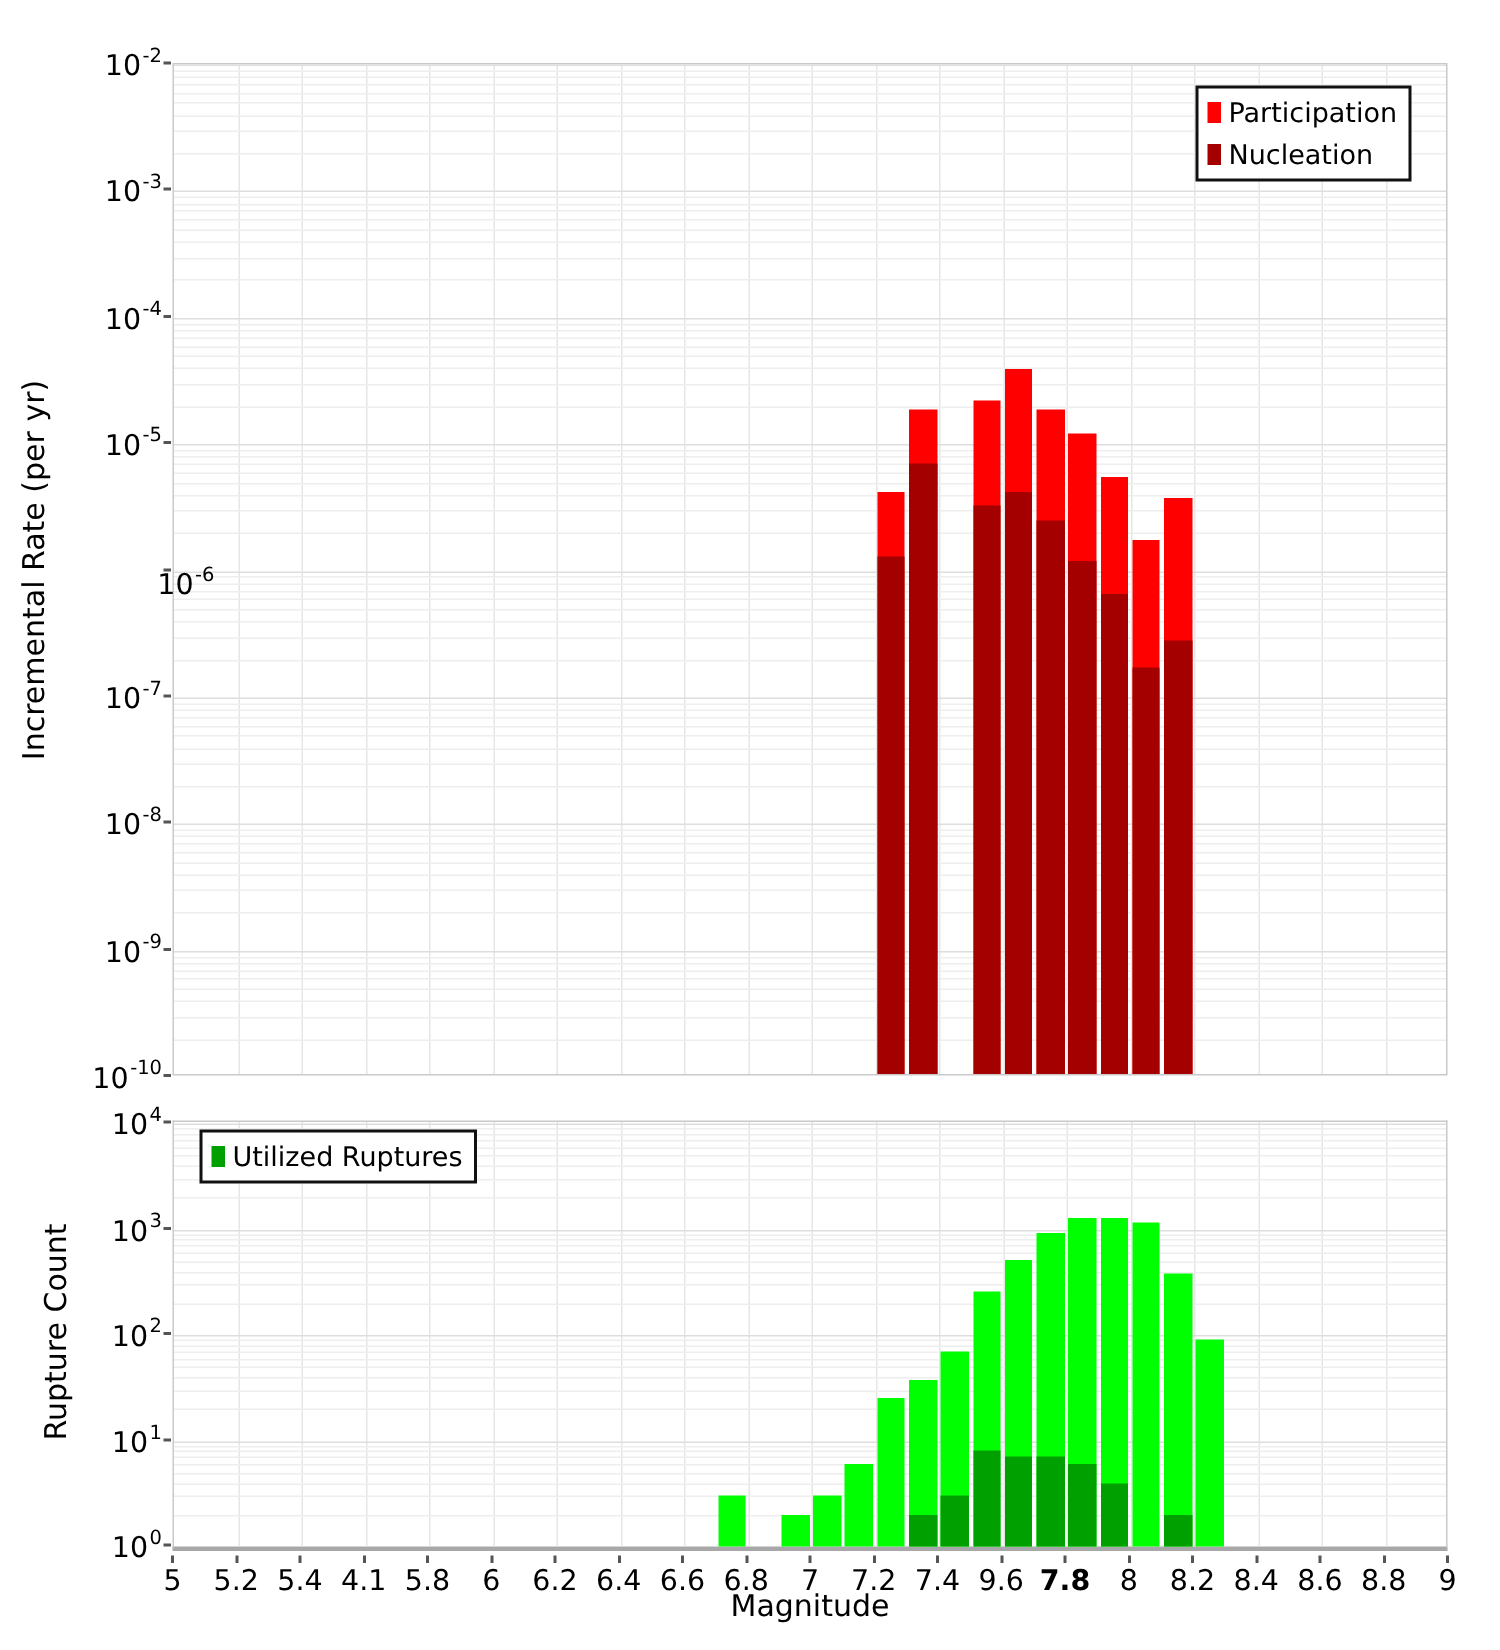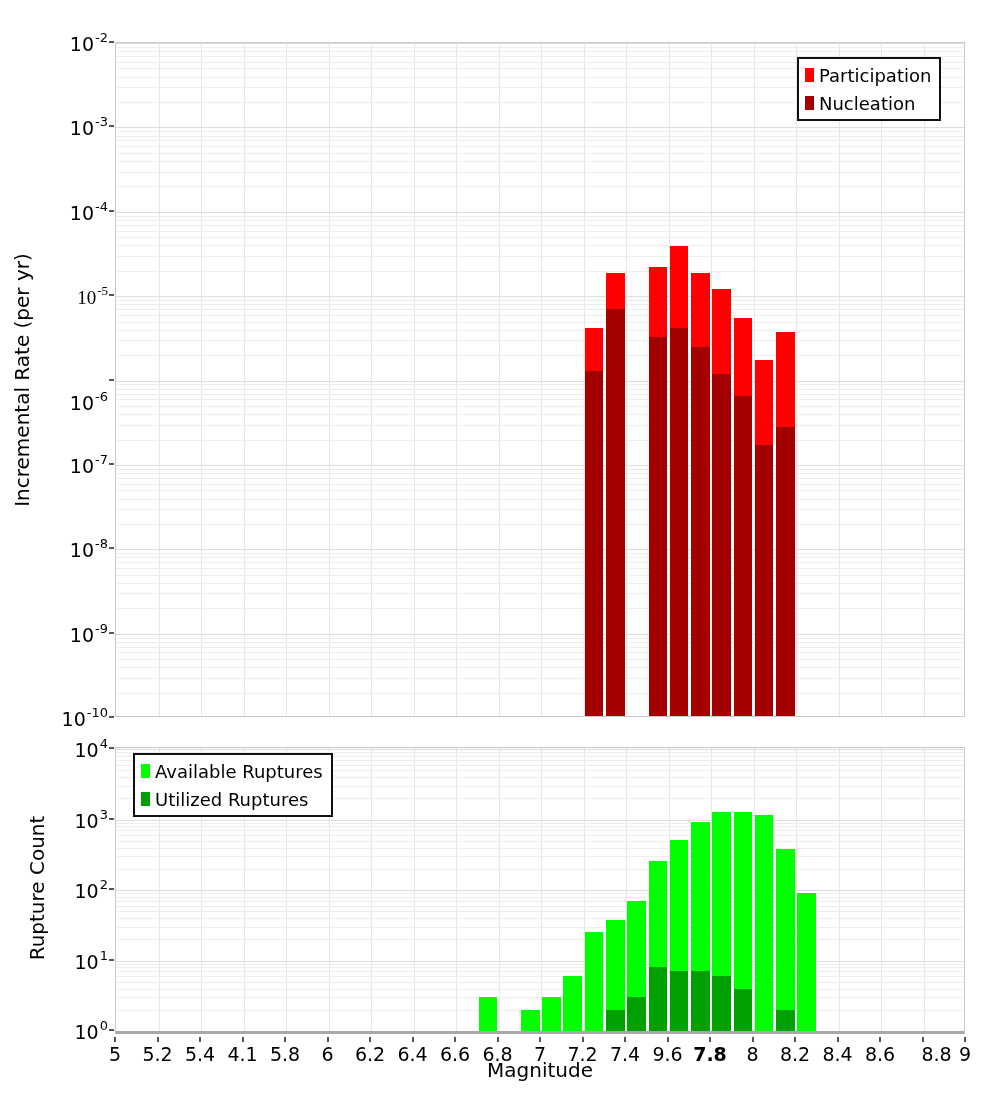--- a/index.html
+++ b/index.html
@@ -230,22 +230,22 @@
       <div class="bar" style="left: 596.2px; width: 18.8px; top: 228.1px; height: 58.9px; background: rgb(0, 160, 0);"></div>
       <div class="bar" style="left: 617.5px; width: 18.8px; top: 240.6px; height: 46.4px; background: rgb(0, 160, 0);"></div>
       <div class="bar" style="left: 638.7px; width: 18.8px; top: 283px; height: 4px; background: rgb(0, 160, 0);"></div>
       <div class="bar" style="left: 659.9px; width: 18.8px; top: 261.8px; height: 25.2px; background: rgb(0, 160, 0);"></div>
     </div>
 
   <div id="yticks1">
       <div class="ytick" style="top: 27px;">10<sup>-2</sup></div>
       <div class="ytick" style="top: 111.4px;">10<sup>-3</sup></div>
       <div class="ytick" style="top: 195.8px;">10<sup>-4</sup></div>
-      <div class="ytick" style="top: 280.1px; font-family: Liberation Serif, serif;">10<sup>-5</sup></div>
-      <div class="ytick" style="top: 386px;">10<sup>-6</sup></div>
+      <div class="ytick" style="top: 280.1px;">10<sup>-5</sup></div>
+      <div class="ytick" style="top: 373px; margin-left: 35px;">10<sup>-6</sup></div>
       <div class="ytick" style="top: 448.9px;">10<sup>-7</sup></div>
       <div class="ytick" style="top: 533.3px;">10<sup>-8</sup></div>
       <div class="ytick" style="top: 617.6px;">10<sup>-9</sup></div>
       <div class="ytick" style="top: 702px;">10<sup>-10</sup></div>
     </div>
   <div id="yticks2">
       <div class="ytick" style="top: 733px;">10<sup>4</sup></div>
       <div class="ytick" style="top: 803.5px;">10<sup>3</sup></div>
       <div class="ytick" style="top: 874px;">10<sup>2</sup></div>
       <div class="ytick" style="top: 944.5px;">10<sup>1</sup></div>
@@ -264,21 +264,21 @@
       <div class="xtick" style="left: 467.5px;">6.8</div>
       <div class="xtick" style="left: 510px;">7</div>
       <div class="xtick" style="left: 552.5px;">7.2</div>
       <div class="xtick" style="left: 595px;">7.4</div>
       <div class="xtick" style="left: 637.5px;">9.6</div>
       <div class="xtick" style="left: 680px; font-weight: bold;">7.8</div>
       <div class="xtick" style="left: 722.5px;">8</div>
       <div class="xtick" style="left: 765px;">8.2</div>
       <div class="xtick" style="left: 807.5px;">8.4</div>
       <div class="xtick" style="left: 850px;">8.6</div>
-      <div class="xtick" style="left: 892.5px; margin-left: 14px;">8.8</div>
+      <div class="xtick" style="left: 892.5px;">8.8</div>
       <div class="xtick" style="left: 935px;">9</div>
     </div>
   <div id="stubs">
       <div class="tickstub" style="left: 109px; top: 41px; width: 5px; height: 2px;"></div>
       <div class="tickstub" style="left: 109px; top: 125.4px; width: 5px; height: 2px;"></div>
       <div class="tickstub" style="left: 109px; top: 209.8px; width: 5px; height: 2px;"></div>
       <div class="tickstub" style="left: 109px; top: 294.1px; width: 5px; height: 2px;"></div>
       <div class="tickstub" style="left: 109px; top: 378.5px; width: 5px; height: 2px;"></div>
       <div class="tickstub" style="left: 109px; top: 462.9px; width: 5px; height: 2px;"></div>
       <div class="tickstub" style="left: 109px; top: 547.3px; width: 5px; height: 2px;"></div>
@@ -317,21 +317,17 @@
         <div class="swatch" style="background: rgb(255, 0, 0);"></div>
         <div>Participation</div>
       </div>
       <div class="legrow">
         <div class="swatch" style="background: rgb(164, 0, 0);"></div>
         <div>Nucleation</div>
       </div>
     </div>
   <div id="legend2" class="legend" style="left:133px;top:753px;">
       <div class="legrow">
-        <div class="swatch" style="background: rgb(0, 255, 0);"></div>
-        <div>Available Ruptures</div>
-      </div>
-      <div class="legrow">
         <div class="swatch" style="background: rgb(0, 160, 0);"></div>
         <div>Utilized Ruptures</div>
       </div>
     </div>
 </div>
 
 </body></html>

